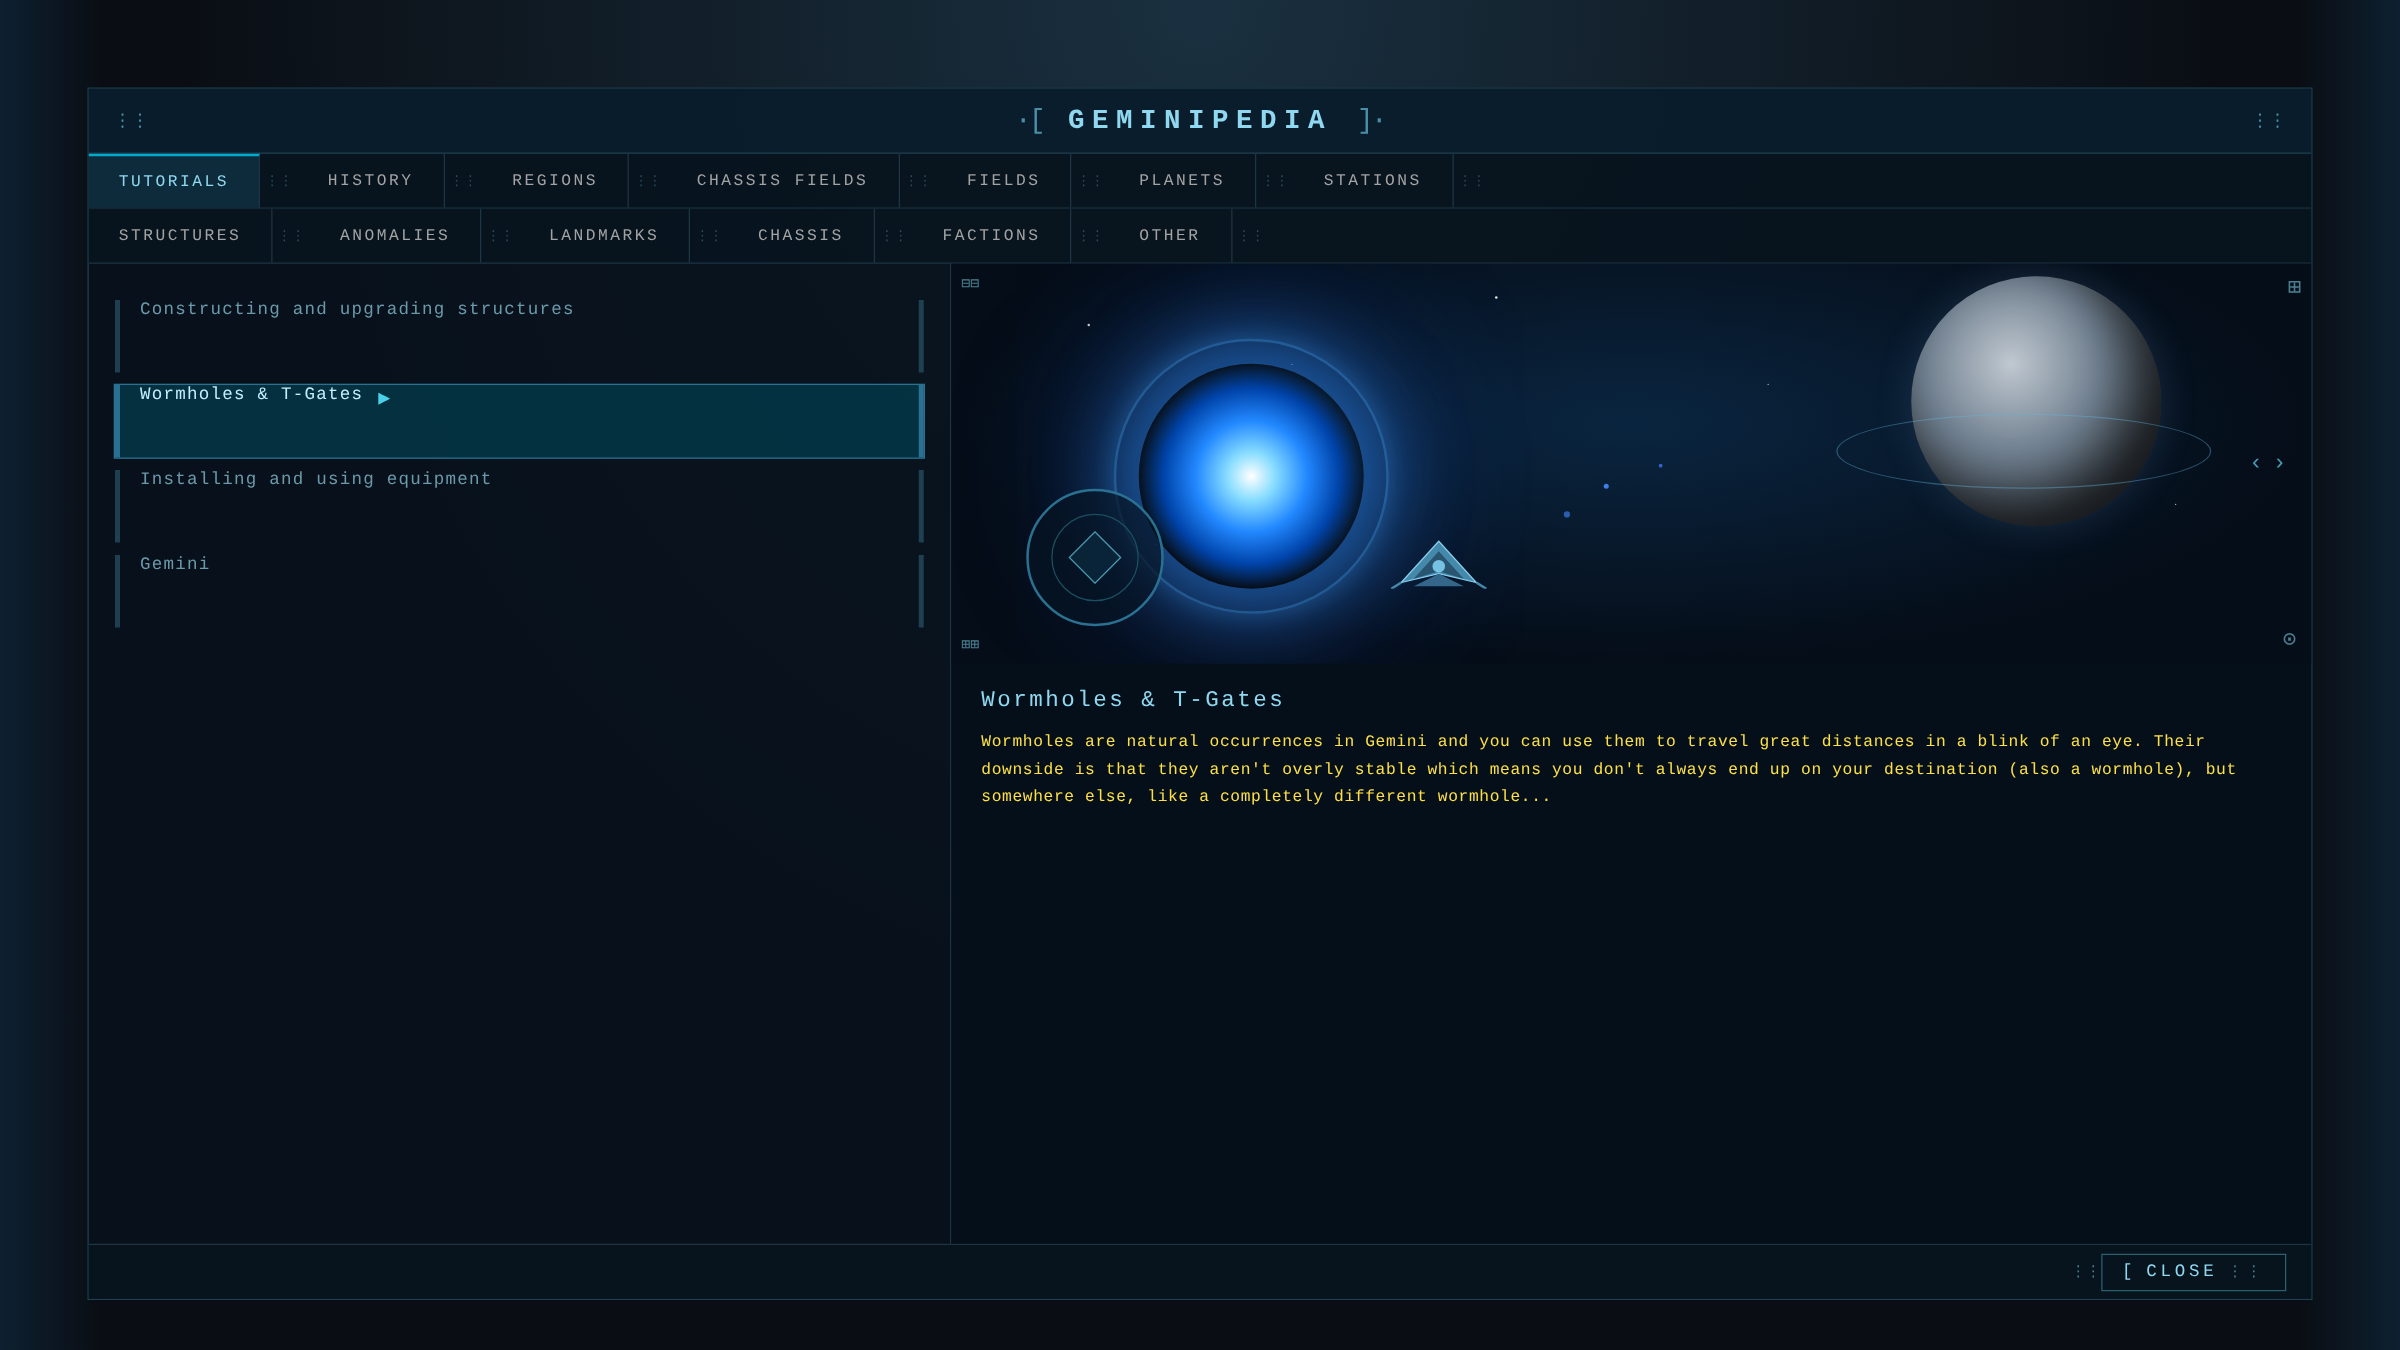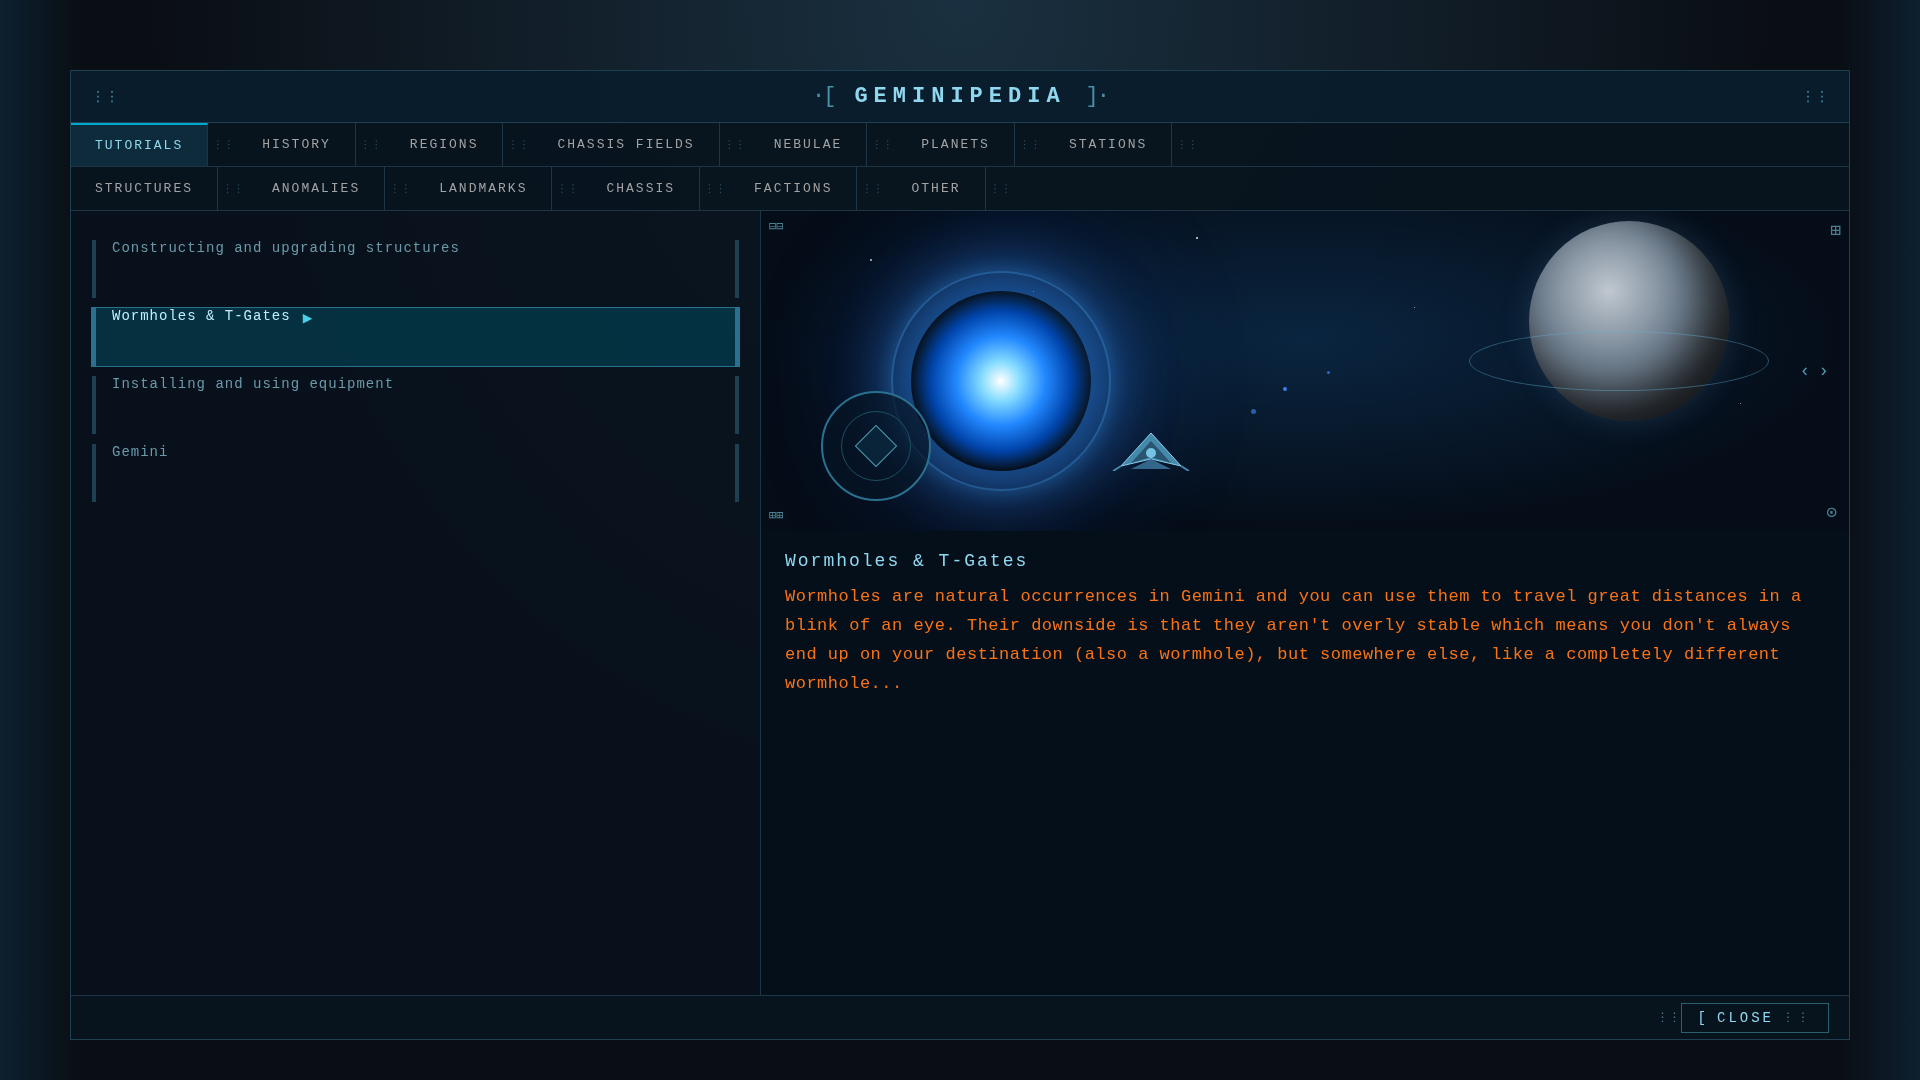--- a/index.html
+++ b/index.html
@@ -357,22 +357,22 @@
     }
 
     .description-title {
       color: #8fd8f0;
       font-size: 18px;
       letter-spacing: 2px;
       margin-bottom: 12px;
     }
 
     .description-text {
-      color: #f97316;
-      font-size: 17px;
+      color: #fde047;
+      font-size: 13px;
       line-height: 1.7;
       letter-spacing: 0.5px;
     }
 
     
     .bottom-bar {
       height: 44px;
       border-top: 1px solid #1e3545;
       display: flex;
       align-items: center;
@@ -446,21 +446,21 @@
     <span class="nav-separator">⋮⋮</span>
     <div class="nav-item">
       <span>REGIONS</span>
     </div>
     <span class="nav-separator">⋮⋮</span>
     <div class="nav-item">
       <span>CHASSIS FIELDS</span>
     </div>
     <span class="nav-separator">⋮⋮</span>
     <div class="nav-item">
-      <span>NEBULAE</span>
+      <span>FIELDS</span>
     </div>
     <span class="nav-separator">⋮⋮</span>
     <div class="nav-item">
       <span>PLANETS</span>
     </div>
     <span class="nav-separator">⋮⋮</span>
     <div class="nav-item">
       <span>STATIONS</span>
     </div>
     <span class="nav-separator">⋮⋮</span>

